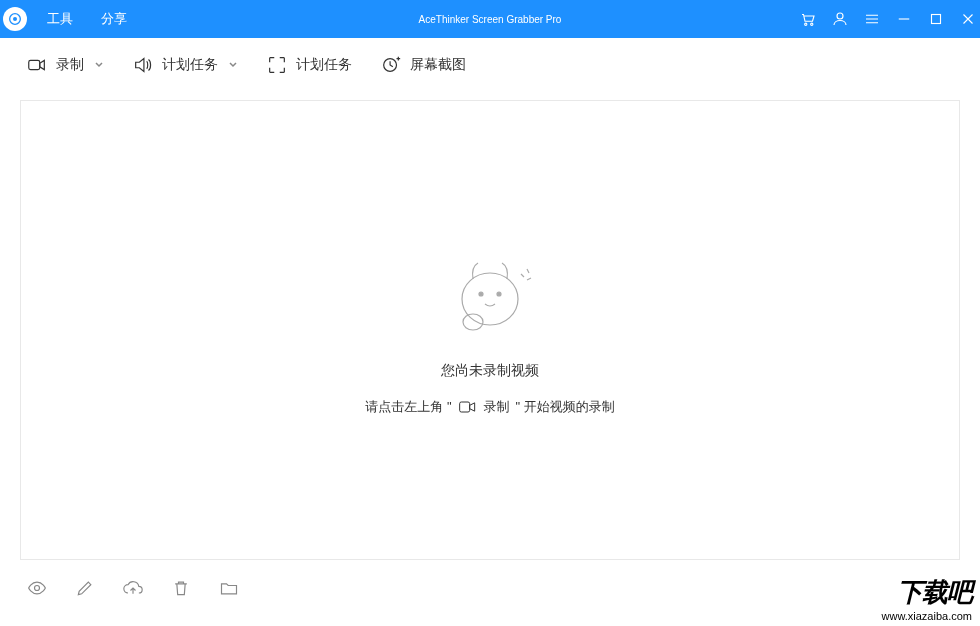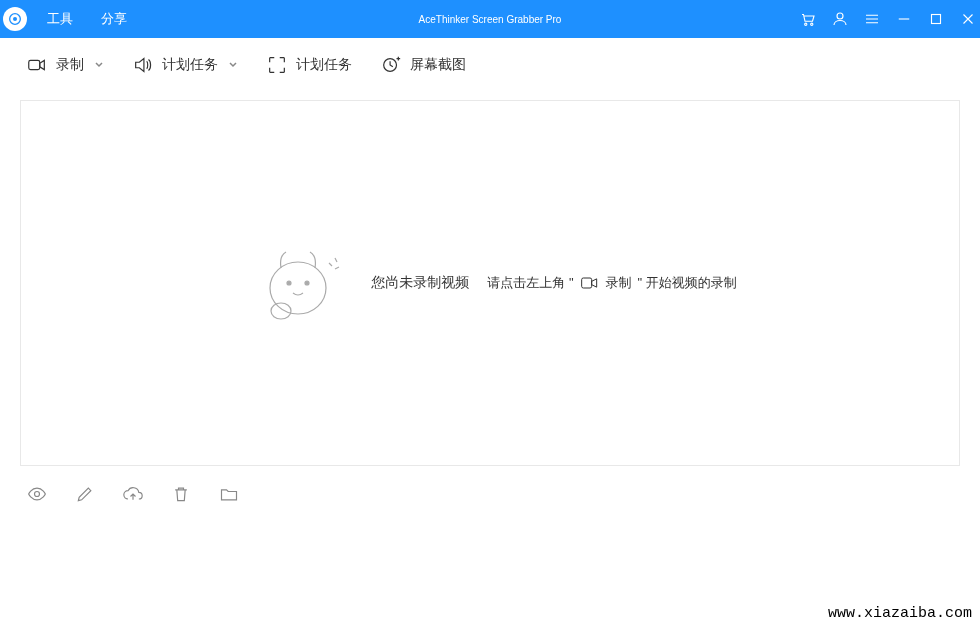--- a/index.html
+++ b/index.html
@@ -58,25 +58,25 @@
       gap: 8px;
       cursor: pointer;
     }
     .tool-icon { width: 22px; height: 22px; display:flex; align-items:center; justify-content:center; }
     .tool-icon svg { width: 22px; height: 22px; stroke: #333; fill: none; stroke-width: 1.3; }
     .chevron { margin-left: 2px; }
     .chevron svg { width: 10px; height: 10px; stroke: #888; fill: none; stroke-width: 1.5; }
     
     .main {
       margin: 8px 20px 0 20px;
-      height: 366px;
+      height: 460px;
       border: 1px solid #e8e8e8;
       background: #fff;
       display: flex;
-      flex-direction: row;
+      flex-direction: column;
       align-items: center;
       justify-content: center;
       gap: 18px;
     }
     .empty-illustration {
       width: 110px; height: 100px;
       position: relative;
     }
     .empty-illustration svg { width: 100%; height: 100%; stroke: #aaa; fill: none; stroke-width: 1.2; }
     .empty-title { font-size: 14px; color: #333; }
@@ -97,21 +97,21 @@
     .footer-icon { cursor: pointer; width: 22px; height: 22px; display:flex; align-items:center; justify-content:center; }
     .footer-icon svg { width: 20px; height: 20px; stroke: #888; fill: none; stroke-width: 1.4; }
     
     .watermark {
       position: absolute;
       right: 8px; bottom: 4px;
       text-align: right;
       pointer-events: none;
     }
     .watermark-big { font-size: 26px; font-weight: 900; color: #000; font-style: italic; letter-spacing: -1px; }
-    .watermark-url { font-size: 15px; color: #000; font-family: Liberation Mono, monospace; }
+    .watermark-url { font-size: 11px; color: #000; }
   </style>
 </head>
 <body>
 
 <div class="titlebar">
   <div class="logo">
     <svg viewBox="0 0 24 24">
         <circle cx="12" cy="12" r="8" stroke="#1e90ff" fill="none" stroke-width="2"></circle>
         <circle cx="12" cy="12" r="3" fill="#1e90ff"></circle>
       </svg>
@@ -255,14 +255,15 @@
       </svg>
     </span>
   <span class="footer-icon">
       <svg viewBox="0 0 24 24">
         <path d="M3 7h6l2 2h10v10H3V7z"></path>
       </svg>
     </span>
 </div>
 
 <div class="watermark">
+  <div class="watermark-big">下载吧</div>
   <div class="watermark-url">www.xiazaiba.com</div>
 </div>
 
 </body></html>

